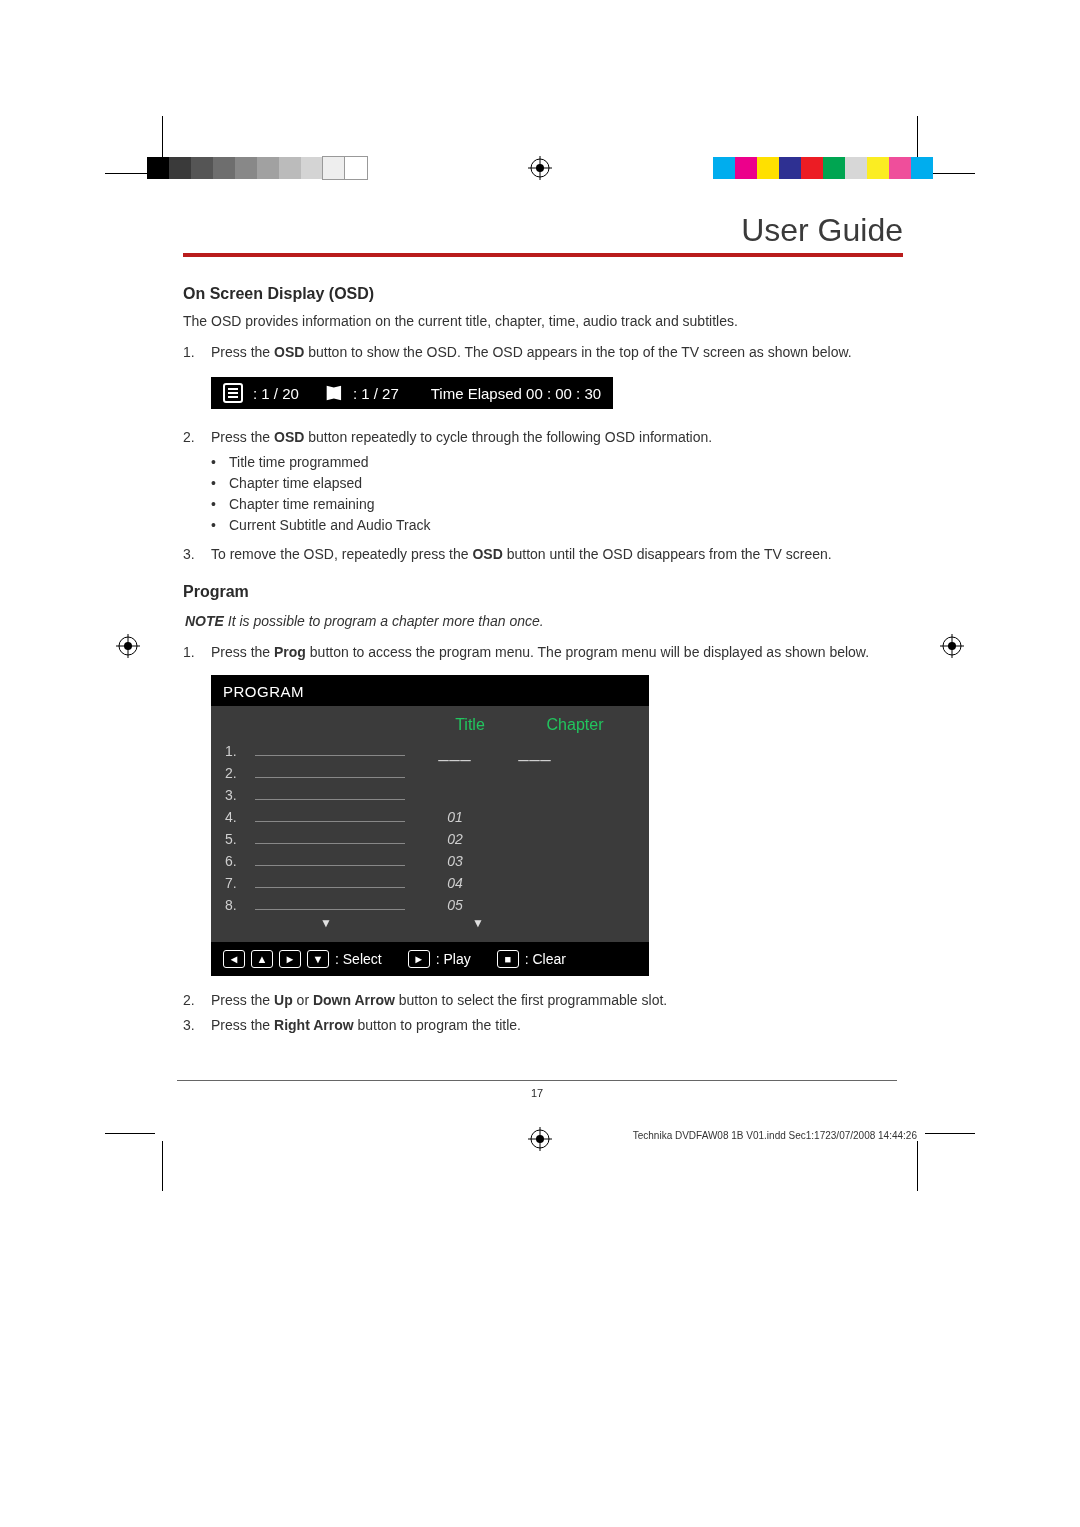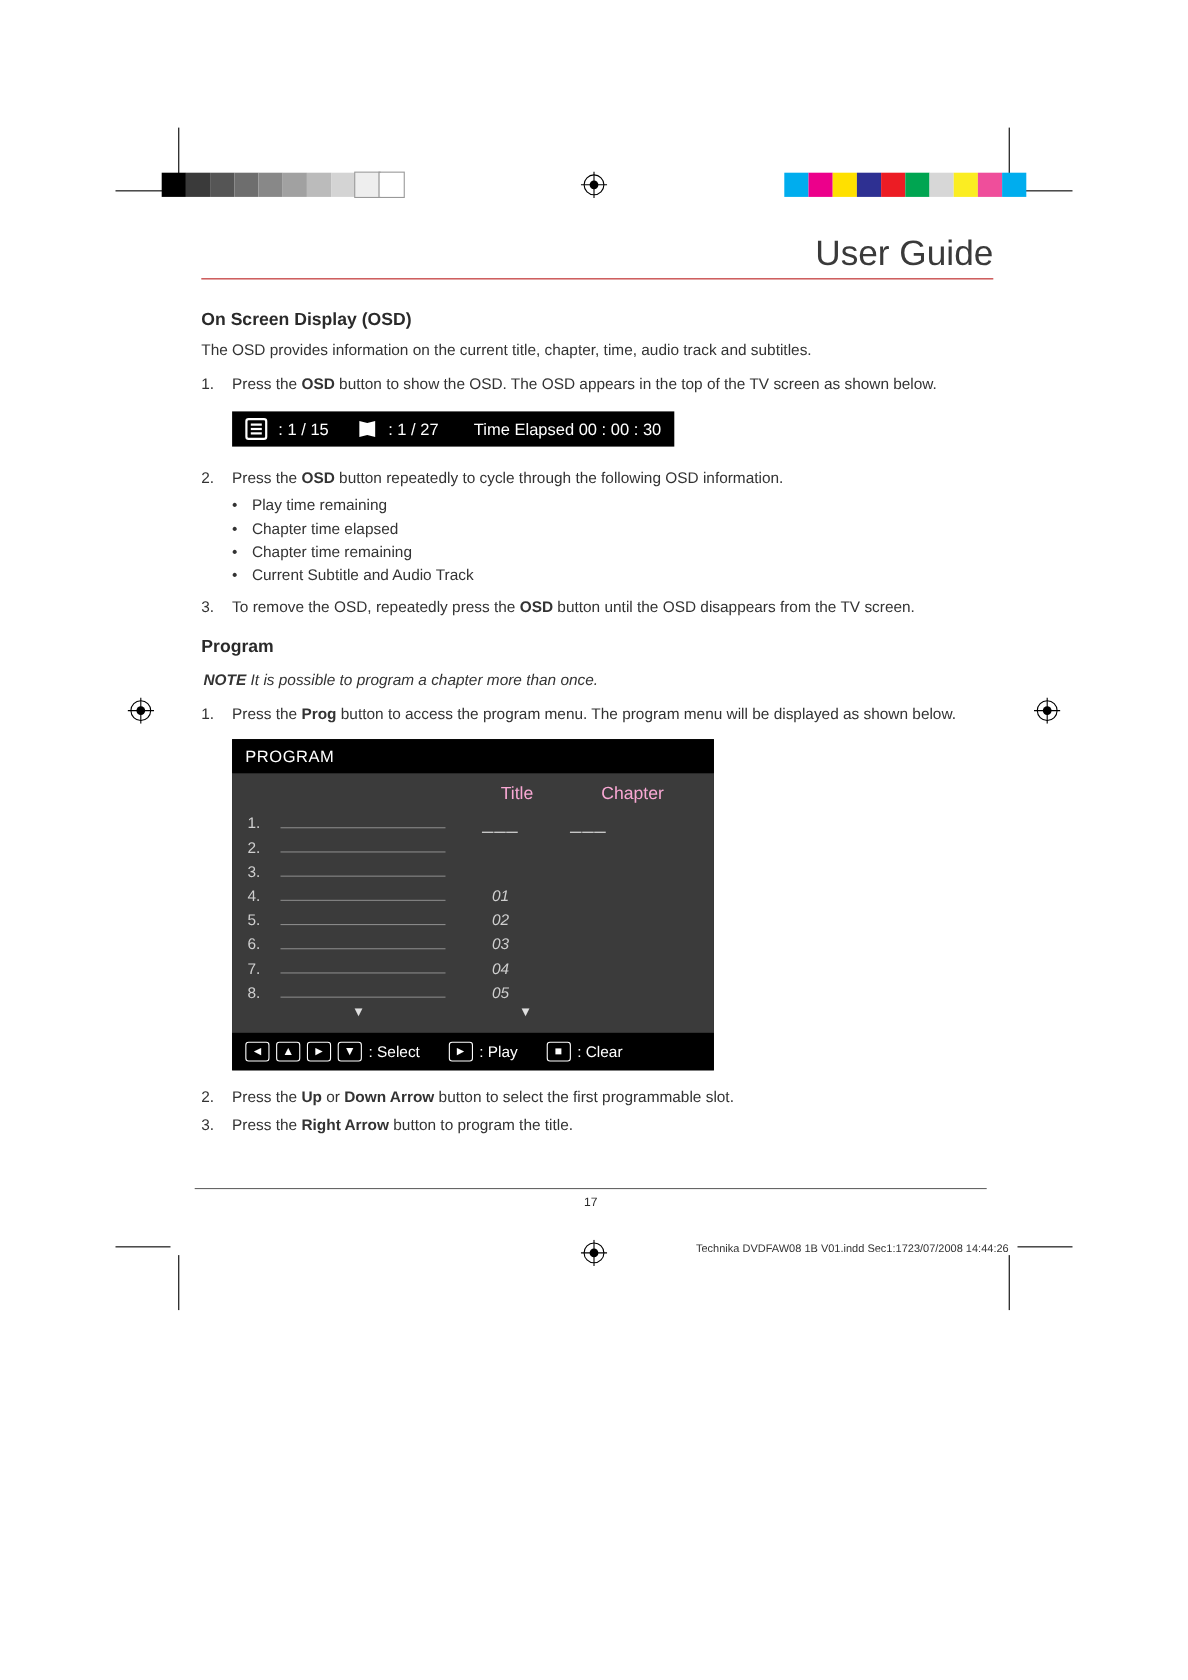--- a/index.html
+++ b/index.html
@@ -48,21 +48,21 @@
   .page {
     position: absolute;
     left: 183px; top: 212px;
     width: 720px;
   }
   h1.title {
     font-size: 32px;
     font-weight: 400;
     color: #3a3a3a;
     text-align: right;
-    border-bottom: 1px solid #b91c1c;
+    border-bottom: 4px solid #b91c1c;
     padding-bottom: 4px;
     margin-bottom: 28px;
   }
   h2.section {
     font-size: 16px;
     font-weight: 700;
     color: #2a2a2a;
     margin: 18px 0 8px 0;
   }
   p, li {
@@ -116,21 +116,21 @@
   }
   .program-screen .ps-head {
     background: #000; color: #fff; font-size: 15px;
     padding: 8px 12px 6px 12px;
     letter-spacing: 0.5px;
   }
   .program-screen .ps-body {
     background: #3b3b3b;
     padding: 10px 14px 12px 14px;
   }
-  .ps-cols { display: flex; font-size: 16px; color: #f9a8d4; margin-bottom: 6px; }
+  .ps-cols { display: flex; font-size: 16px; color: #22c55e; margin-bottom: 6px; }
   .ps-cols .col-slot  { width: 200px; }
   .ps-cols .col-title { width: 90px; text-align: center; }
   .ps-cols .col-chap  { flex: 1; text-align: center; }
   .ps-row { display: flex; align-items: center; height: 22px; }
   .ps-row .rnum { width: 30px; color: #cfcfcf; font-size: 14px; }
   .ps-row .rline {
     width: 150px; height: 1px; border-bottom: 1px solid #888;
     margin-top: 8px;
   }
   .ps-row .tval { width: 60px; text-align: center; font-size: 14px; color: #cfcfcf; margin-left: 20px; font-style: italic; }
@@ -255,39 +255,39 @@
       <span class="txt">
         <span>Press the </span><b>OSD</b><span> button to show the OSD. The OSD appears in the top of the TV screen as shown below.</span>
       </span>
     </li>
   </ol>
 
   <div class="osd-bar">
     <span class="icon-box">
         <span class="icon-menu-lines"></span>
       </span>
-    <span>: 1 / 15</span>
+    <span>: 1 / 20</span>
     <span style="width:6px"></span>
     <span class="icon-book"></span>
     <span>: 1 / 27</span>
     <span style="width:12px"></span>
     <span>Time Elapsed 00 : 00 : 30</span>
   </div>
 
   <ol class="numbered">
     <li>
       <span class="num">2.</span>
       <span class="txt">
         <span>Press the </span><b>OSD</b><span> button repeatedly to cycle through the following OSD information.</span>
       </span>
     </li>
   </ol>
 
   <ul class="bullets" id="osd-bullets">
-      <li>Play time remaining</li>
+      <li>Title time programmed</li>
       <li>Chapter time elapsed</li>
       <li>Chapter time remaining</li>
       <li>Current Subtitle and Audio Track</li>
     </ul>
 
   <ol class="numbered">
     <li>
       <span class="num">3.</span>
       <span class="txt">
         <span>To remove the OSD, repeatedly press the </span><b>OSD</b><span> button until the OSD disappears from the TV screen.</span>

